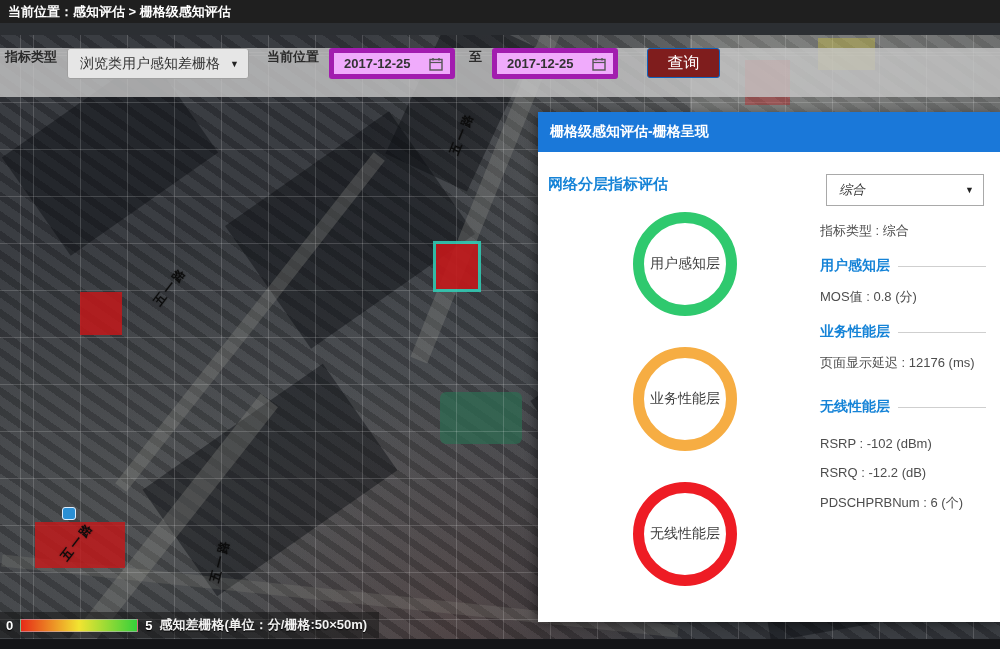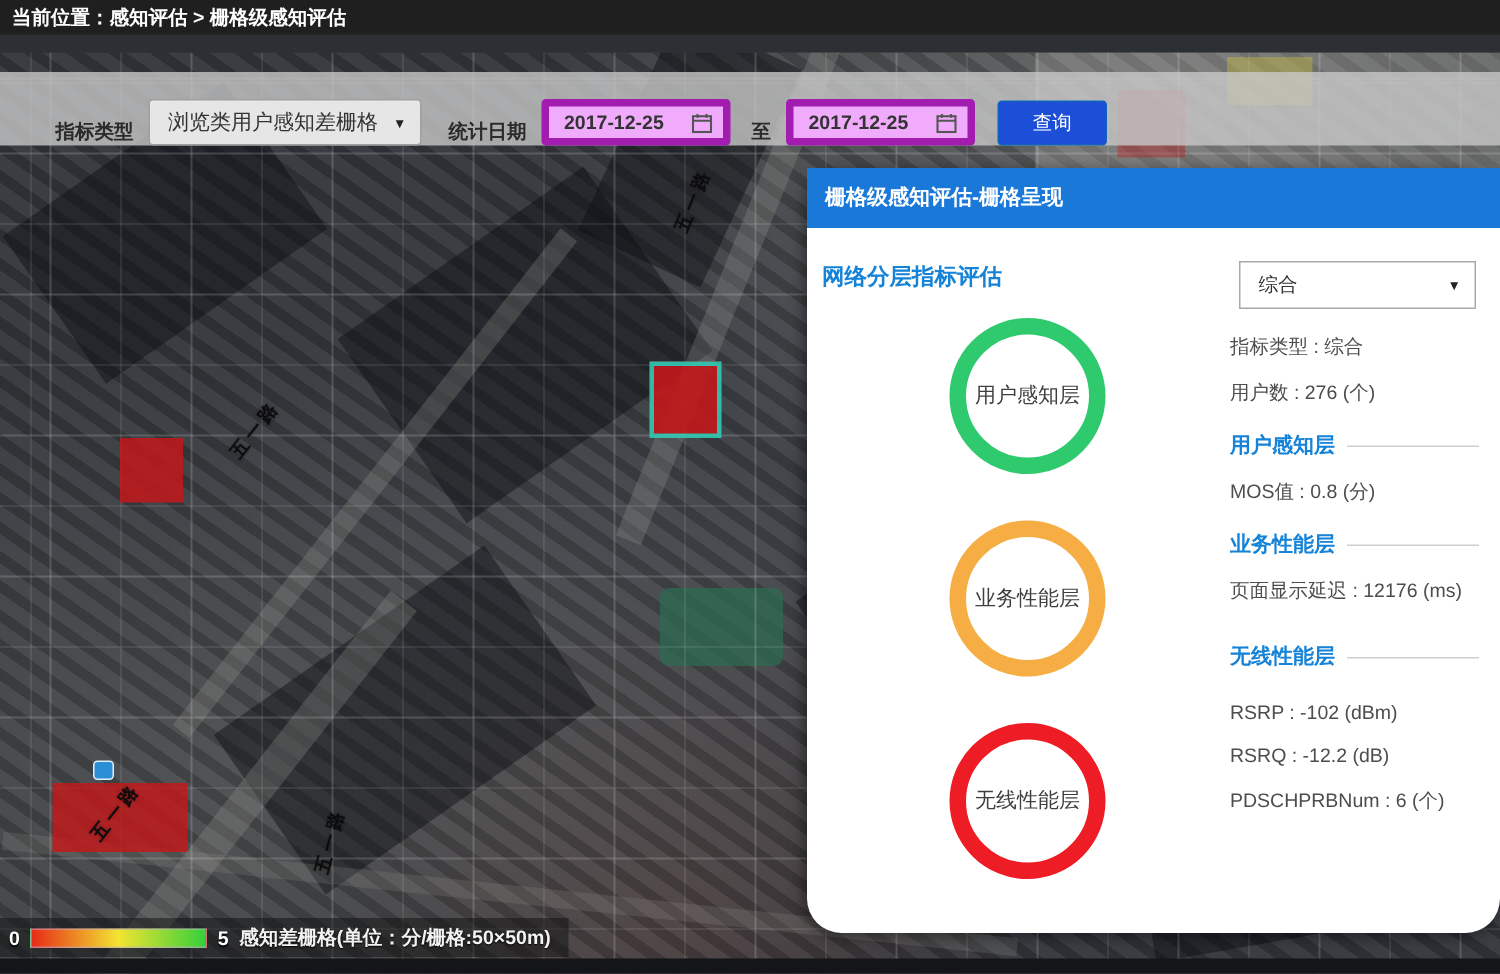--- a/index.html
+++ b/index.html
@@ -48,49 +48,49 @@
   
   .legend { position:absolute; left:0; top:612px; z-index:12; height:26px;
     display:flex; align-items:center; gap:7px; padding:0 12px 0 6px;
     background:rgba(15,15,15,0.5); }
   .legend .lg-num { color:#fff; font-size:13px; font-weight:bold; text-shadow:0 1px 1px #000; }
   .legend-gradient { width:118px; height:13px; border:1px solid rgba(190,170,210,0.55); }
   .legend .lg-text { color:#f2f2f2; font-size:13px; font-weight:bold; text-shadow:0 1px 1px #000; }
 
   
   .toolbar { position:absolute; top:48px; left:0; width:1000px; height:49px; z-index:10;
-    background:rgba(200,200,200,0.80); display:flex; align-items:flex-end;padding-left:32px; }
+    background:rgba(200,200,200,0.80); display:flex; align-items:flex-start; }
   .tb-label { font-size:13px; font-weight:bold; color:#2b2b2b; }
   .tb-select { position:relative; margin-left:10px; width:182px; height:31px;
     background:#e6e6e6; border:1px solid #9f9f9f; border-radius:3px;
     display:flex; align-items:center; padding:0 24px 0 12px; cursor:pointer; }
   .tb-select .val { font-size:14px; color:#333; white-space:nowrap; }
   .caret { position:absolute; right:9px; top:50%; transform:translateY(-50%);
     font-size:9px; color:#222; }
   .tb-date { position:relative; margin-left:10px; width:126px; height:31px;
     background:#f0abfc; border:5px solid #a21caf; border-radius:3px;
     display:flex; align-items:center; padding:0 26px 0 10px; cursor:text;font-weight:bold; }
   .tb-date .val { font-size:13px; color:#333; }
   .cal-icon { position:absolute; right:7px; top:50%; transform:translateY(-50%); display:flex; }
-  .query-btn { margin-left:15px; width:73px; height:30px; background:#1d4ed8;
-    border:1px solid #0f62bd; border-radius:3px; color:#fff; font-size:13px;
+  .query-btn { margin-left:29px; width:73px; height:30px; background:#7f1d1d;
+    border:1px solid #0f62bd; border-radius:3px; color:#fff; font-size:16px;
     cursor:pointer; font-family:inherit; }
   .ml18 { margin-left:18px; } .ml14 { margin-left:14px; } .ml5 { margin-left:5px; }
 
   
   .panel { position:absolute; left:538px; top:112px; width:462px; height:510px;
-    background:#ffffff; z-index:20; box-shadow:-2px 2px 10px rgba(0,0,0,0.45);border-radius:23px; }
+    background:#ffffff; z-index:20; box-shadow:-2px 2px 10px rgba(0,0,0,0.45); }
   .panel-header { height:40px; background:#1a78d9; display:flex; align-items:center; }
   .panel-header span { color:#fff; font-size:14px; font-weight:bold; padding-left:12px; }
   .panel-link { position:absolute; left:10px; top:63px; font-size:15px; font-weight:bold;
     color:#1583d7; cursor:pointer; }
   .panel-select { position:absolute; left:288px; top:62px; width:158px; height:32px;
     background:#fff; border:1px solid #a9a9a9; display:flex; align-items:center;
     padding:0 24px 0 12px; cursor:pointer; }
-  .panel-select .val { font-size:13px; color:#333; }
+  .panel-select .val { font-size:13px; color:#333;font-style:italic; }
 
   .rings { position:absolute; left:95px; top:100px; width:104px; }
   .ring { width:104px; height:104px; border-radius:50%; border:11px solid #ccc;
     display:flex; align-items:center; justify-content:center; background:#fff; }
   .ring + .ring { margin-top:31px; }
   .ring span { font-size:14px; color:#3f3f3f; white-space:nowrap; }
 
   .metrics { position:absolute; left:282px; top:110px; right:14px; }
   .info-row { font-size:13px; color:#4d4d4d; margin-bottom:13px; }
   .sec-head { display:flex; align-items:center; margin-top:17px; margin-bottom:13px; }
@@ -138,21 +138,21 @@
 <div class="breadcrumb-bar">
   <span>当前位置：感知评估 &gt; 栅格级感知评估</span>
 </div>
 
 <div class="toolbar">
   <span class="tb-label ml5">指标类型</span>
   <div class="tb-select">
     <span class="val">浏览类用户感知差栅格</span>
     <span class="caret">▼</span>
   </div>
-  <span class="tb-label ml18">统计日期</span>
+  <span class="tb-label ml18">当前位置</span>
   <div class="tb-date">
     <span class="val">2017-12-25</span>
     <span class="cal-icon">
       <svg width="14" height="14" viewBox="0 0 14 14">
           <rect x="1" y="2.5" width="12" height="10.5" fill="none" stroke="#555" stroke-width="1.4"></rect>
           <line x1="1" y1="5.5" x2="13" y2="5.5" stroke="#555" stroke-width="1.2"></line>
           <line x1="4" y1="1" x2="4" y2="3.5" stroke="#555" stroke-width="1.4"></line>
           <line x1="10" y1="1" x2="10" y2="3.5" stroke="#555" stroke-width="1.4"></line>
         </svg>
     </span>
@@ -198,21 +198,20 @@
     <div class="ring" style="border-color: rgb(246, 173, 67);">
       <span>业务性能层</span>
     </div>
     <div class="ring" style="border-color: rgb(238, 28, 36);">
       <span>无线性能层</span>
     </div>
   </div>
 
   <div class="metrics">
     <div class="info-row">指标类型 : 综合</div>
-    <div class="info-row">用户数 : 276 (个)</div>
 
     <div class="sec-head">
       <span class="t">用户感知层</span>
       <span class="ln"></span>
     </div>
     <div class="metric-row">MOS值 : 0.8 (分)</div>
 
     <div class="sec-head">
       <span class="t">业务性能层</span>
       <span class="ln"></span>

